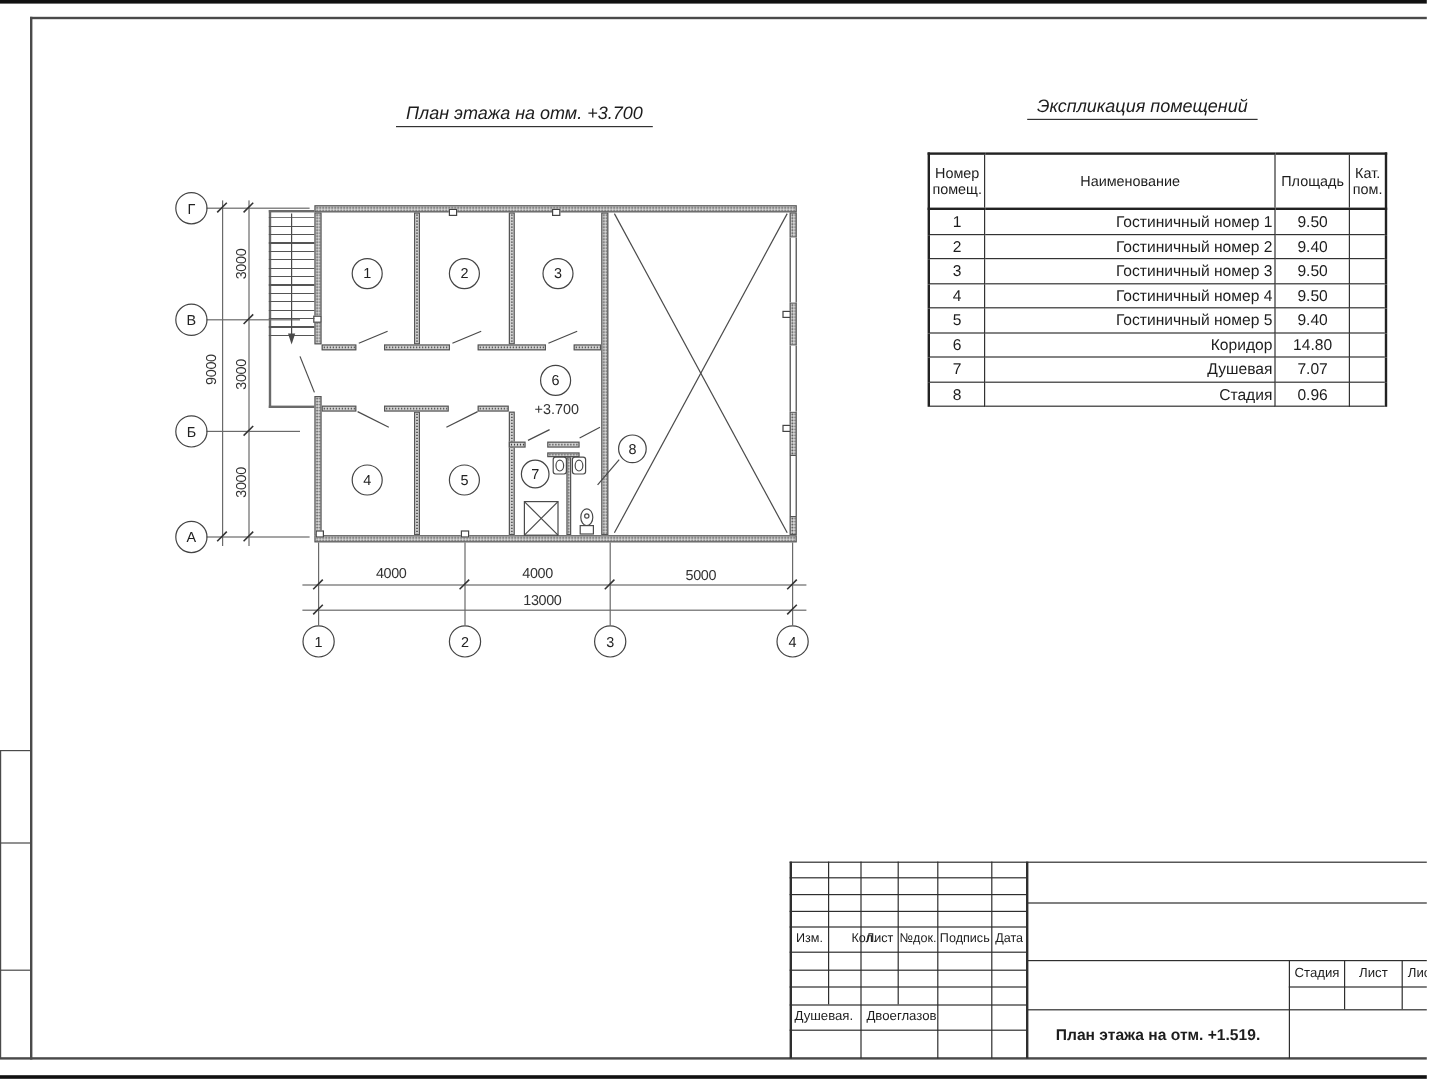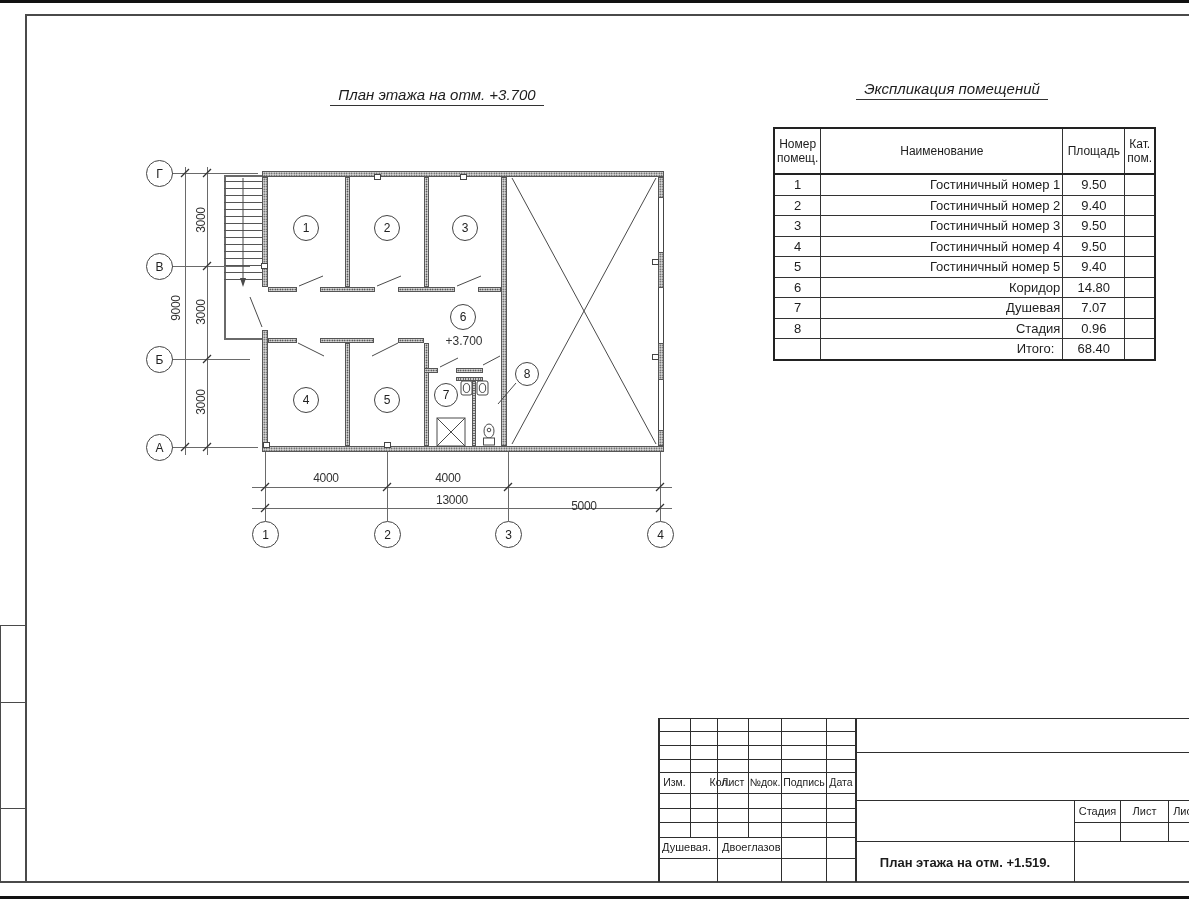--- a/index.html
+++ b/index.html
@@ -228,21 +228,21 @@
   <div class="rcirc" style="left:647px;top:521px;">
       <span>4</span>
     </div>
 
   <div class="dimv" style="left:201px;top:220px;">3000</div>
   <div class="dimv" style="left:201px;top:312px;">3000</div>
   <div class="dimv" style="left:201px;top:402px;">3000</div>
   <div class="dimv" style="left:176px;top:308px;">9000</div>
   <div class="dim" style="left:326px;top:478px;">4000</div>
   <div class="dim" style="left:448px;top:478px;">4000</div>
-  <div class="dim" style="left:584px;top:506px;">5000</div>
+  <div class="dim" style="left:584px;top:479px;">5000</div>
   <div class="dim" style="left:452px;top:500px;">13000</div>
 
   <div class="ttl" style="left:832px;top:80px;width:240px;"><span>Экспликация помещений</span></div>
 
   <table id="expl">
     <colgroup>
         <col style="width:45px">
         <col style="width:242px">
         <col style="width:62px">
         <col style="width:30px">
@@ -295,26 +295,20 @@
           <td class="nm">Душевая</td>
           <td>7.07</td>
           <td class="b-r"></td>
         </tr>
     <tr>
           <td class="b-l">8</td>
           <td class="nm">Стадия</td>
           <td>0.96</td>
           <td class="b-r"></td>
         </tr>
-    <tr class="bot">
-          <td class="b-l"></td>
-          <td style="text-align:right;padding-right:8px;">Итого:</td>
-          <td>68.40</td>
-          <td class="b-r"></td>
-        </tr>
   </tbody>
     </table>
 
   <div class="tb" style="left:658px;top:718px;width:542px;height:1px;"></div>
   <div class="tb" style="left:658px;top:731px;width:197px;height:1px;"></div>
   <div class="tb" style="left:658px;top:745px;width:197px;height:1px;"></div>
   <div class="tb" style="left:658px;top:759px;width:197px;height:1px;"></div>
   <div class="tb" style="left:658px;top:772px;width:197px;height:1px;"></div>
   <div class="tb" style="left:658px;top:793px;width:197px;height:1px;"></div>
   <div class="tb" style="left:658px;top:808px;width:197px;height:1px;"></div>

